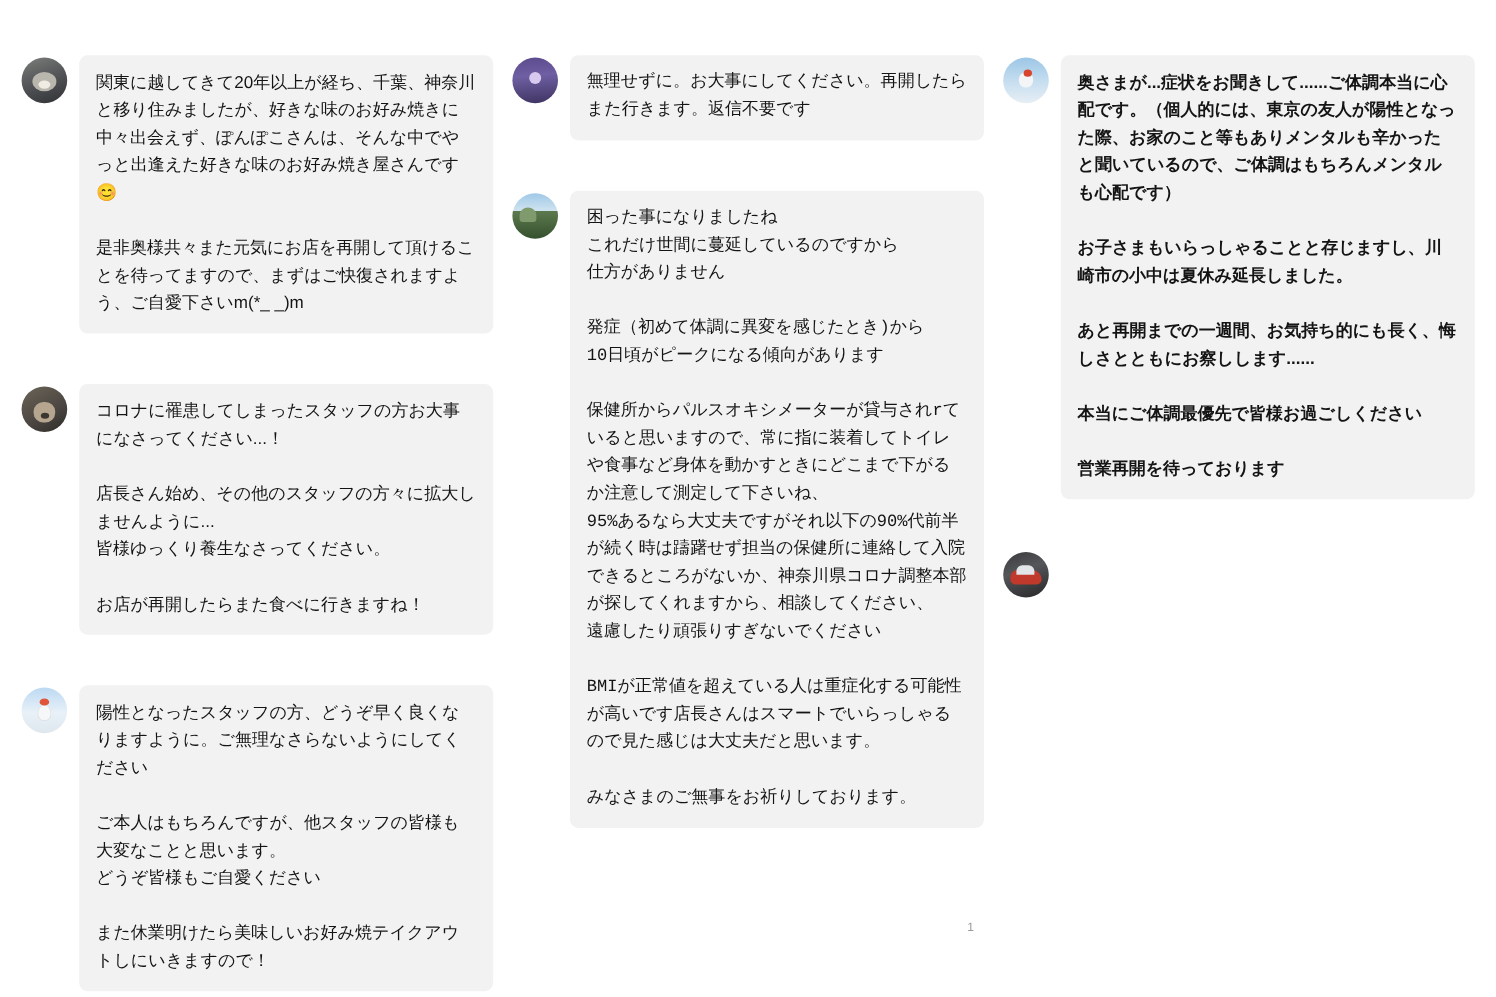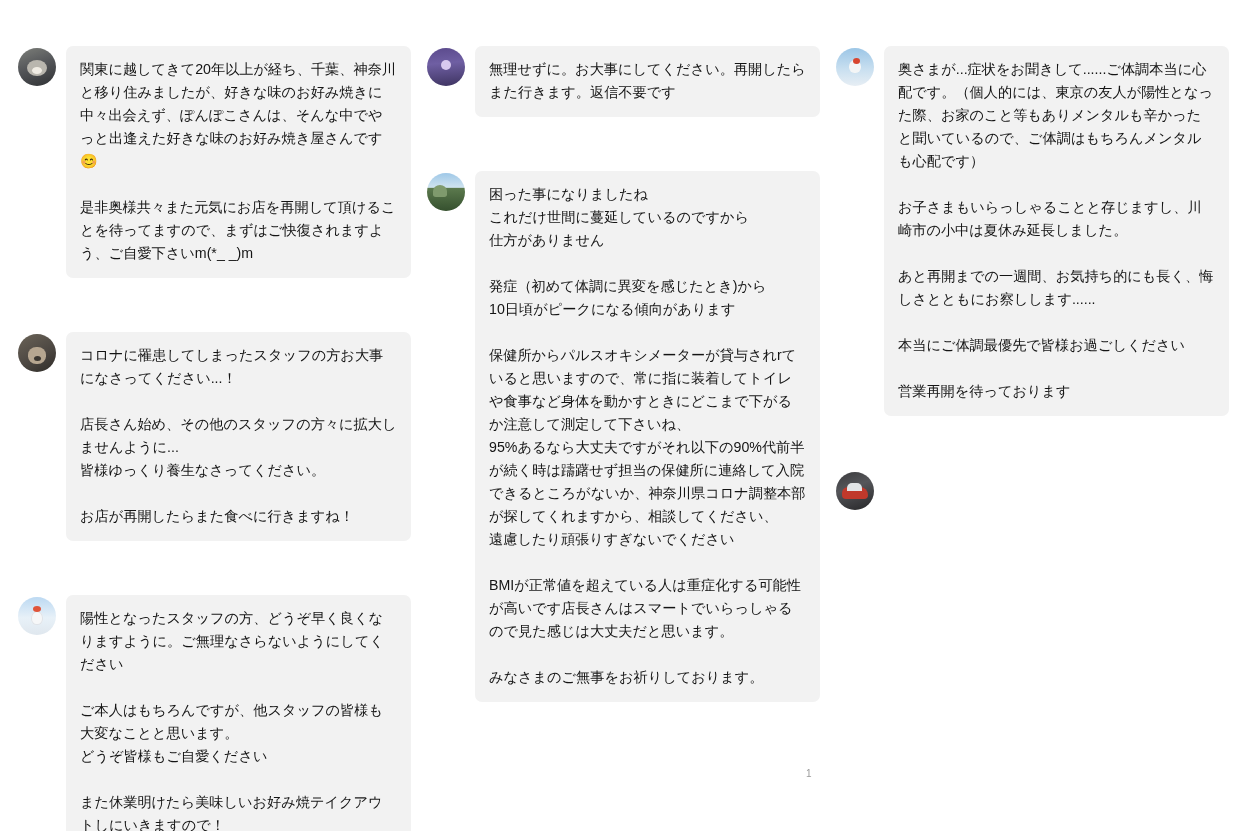--- a/index.html
+++ b/index.html
@@ -22,21 +22,21 @@
     box-sizing: border-box;
     padding: 46px 10px 10px 10px;
     gap: 0px;
   }
   .column {
     width: 415px;
     box-sizing: border-box;
     padding: 0 8px;
     display: flex;
     flex-direction: column;
-    gap: 54px;
+    gap: 42px;
   }
   .msg {
     display: flex;
     align-items: flex-start;
     gap: 10px;
   }
   .avatar {
     width: 38px;
     height: 38px;
     min-width: 38px;
@@ -190,22 +190,22 @@
     border-radius: 7px;
     padding: 12px 14px 13px 14px;
     font-size: 14.2px;
     line-height: 1.62;
     color: #141414;
     white-space: pre-wrap;
     word-break: break-all;
     max-width: 330px;
   }
   .col1 .bubble { max-width: 322px; }
-  .col2 .bubble { max-width: 320px; }
-  .col3 .bubble { max-width: 318px; }
+  .col2 .bubble { max-width: 320px; font-family: Liberation Mono, monospace; }
+  .col3 .bubble { max-width: 318px; font-weight: bold; }
 
   .page-number {
     position: absolute;
     left: 806px;
     top: 768px;
     font-size: 10px;
     color: #9a9a9a;
   }
 </style>
 </head>

